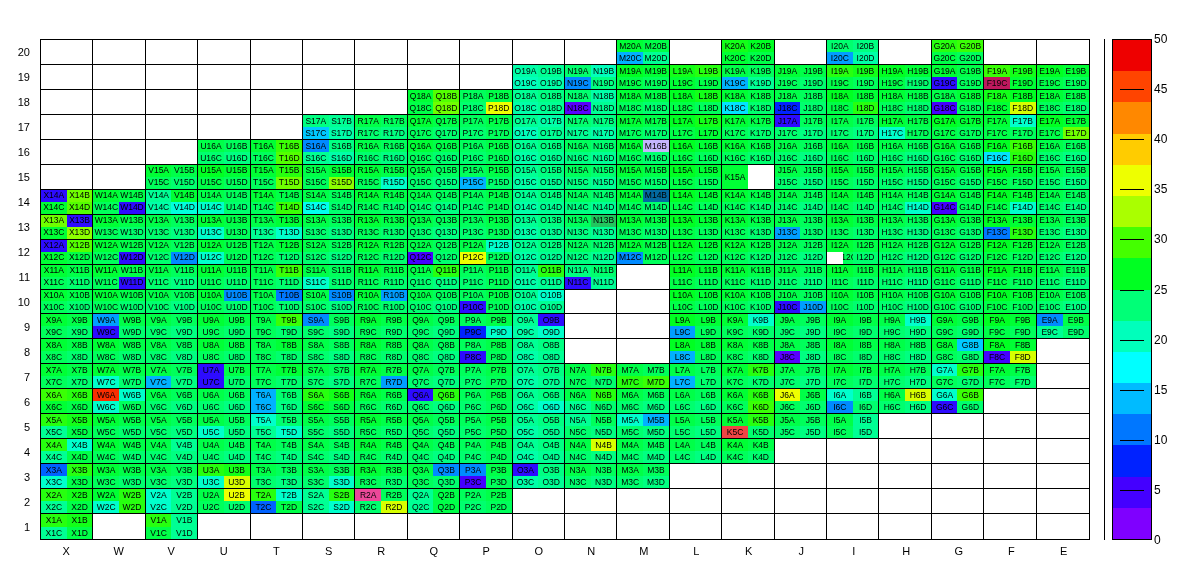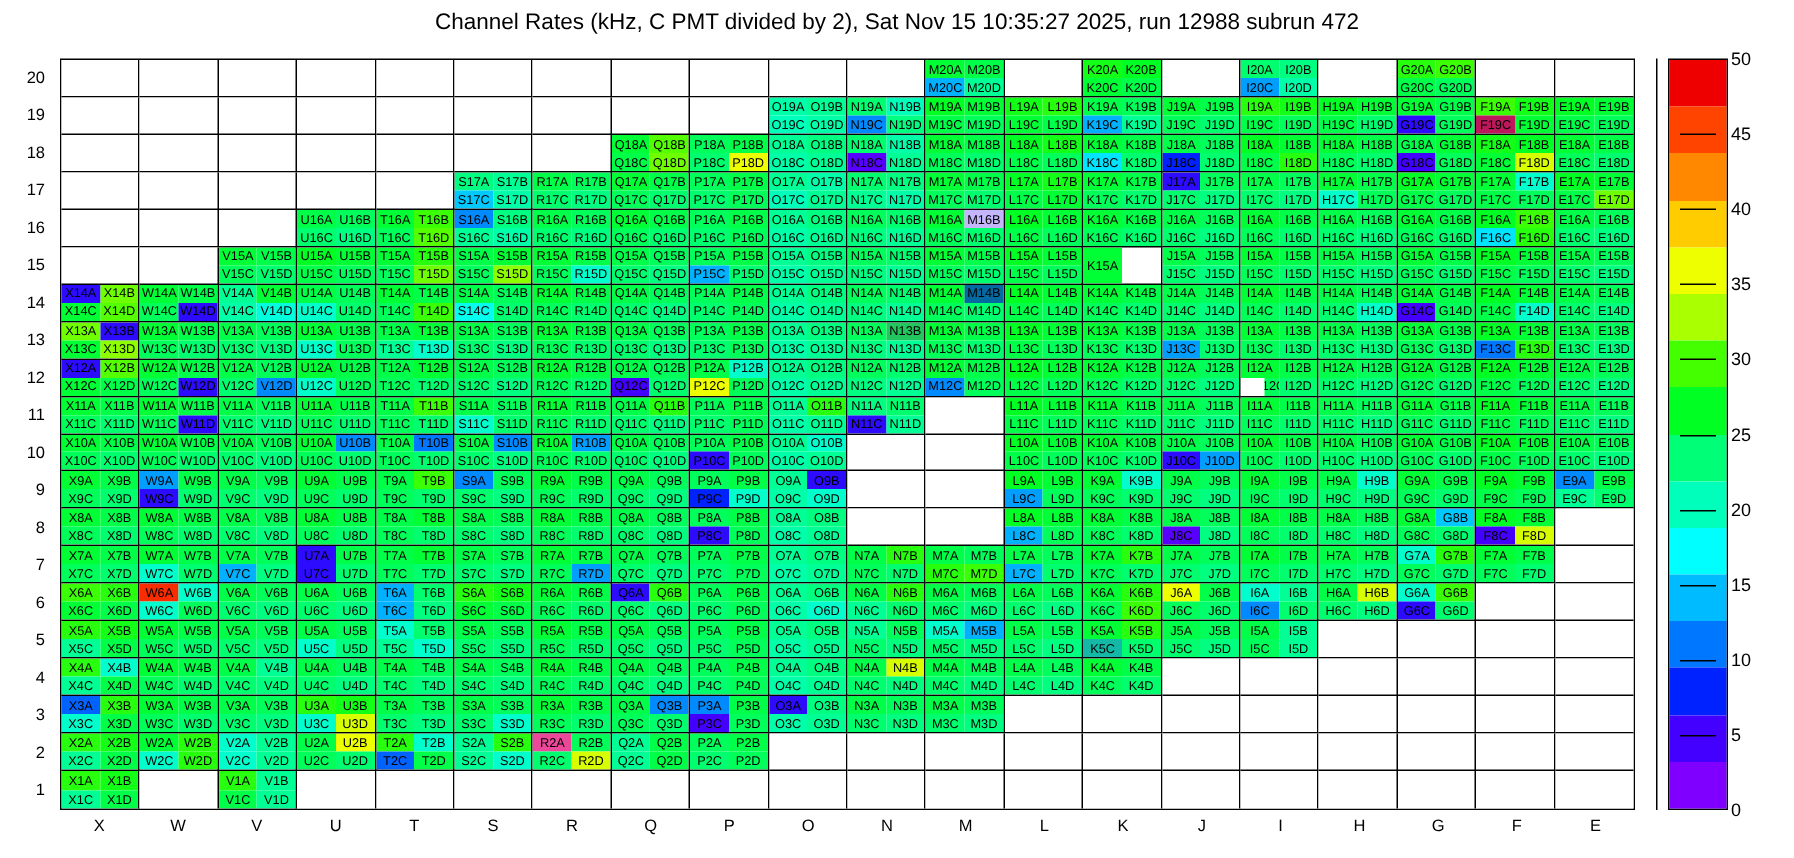--- a/index.html
+++ b/index.html
@@ -63,21 +63,20 @@
   }
   #cbar-axis-left{
     position:absolute;left:1104px;top:39px;width:1px;height:501px;background:#000;
   }
 </style>
 </head>
 <body>
 
 <div id="root">
 
-  <div id="title">Channel Rates (kHz, C PMT divided by 2), Sat Nov 15 10:35:27 2025, run 12988 subrun 472</div>
 
   <div id="ylabels">
       <div style="top: 12.525px;">20</div>
       <div style="top: 37.575px;">19</div>
       <div style="top: 62.625px;">18</div>
       <div style="top: 87.675px;">17</div>
       <div style="top: 112.725px;">16</div>
       <div style="top: 137.775px;">15</div>
       <div style="top: 162.825px;">14</div>
       <div style="top: 187.875px;">13</div>
@@ -1706,21 +1705,21 @@
         </div>
         <div class="cell">
           <div class="sub" style="background: rgb(0, 255, 72); color: rgb(0, 0, 0);">L5A</div>
           <div class="sub" style="background: rgb(0, 255, 91); color: rgb(0, 0, 0);">L5B</div>
           <div class="sub" style="background: rgb(0, 255, 110); color: rgb(0, 0, 0);">L5C</div>
           <div class="sub" style="background: rgb(0, 255, 129); color: rgb(0, 0, 0);">L5D</div>
         </div>
         <div class="cell">
           <div class="sub" style="background: rgb(0, 255, 53); color: rgb(0, 0, 0);">K5A</div>
           <div class="sub" style="background: rgb(39, 255, 15); color: rgb(0, 0, 0);">K5B</div>
-          <div class="sub" style="background: #14b8a6; color: rgb(0, 0, 0);">K5C</div>
+          <div class="sub" style="background: #ef4444; color: rgb(0, 0, 0);">K5C</div>
           <div class="sub" style="background: rgb(0, 255, 110); color: rgb(0, 0, 0);">K5D</div>
         </div>
         <div class="cell">
           <div class="sub" style="background: rgb(0, 255, 72); color: rgb(0, 0, 0);">J5A</div>
           <div class="sub" style="background: rgb(0, 255, 91); color: rgb(0, 0, 0);">J5B</div>
           <div class="sub" style="background: rgb(0, 255, 110); color: rgb(0, 0, 0);">J5C</div>
           <div class="sub" style="background: rgb(0, 255, 129); color: rgb(0, 0, 0);">J5D</div>
         </div>
         <div class="cell">
           <div class="sub" style="background: rgb(0, 255, 72); color: rgb(0, 0, 0);">I5A</div>

